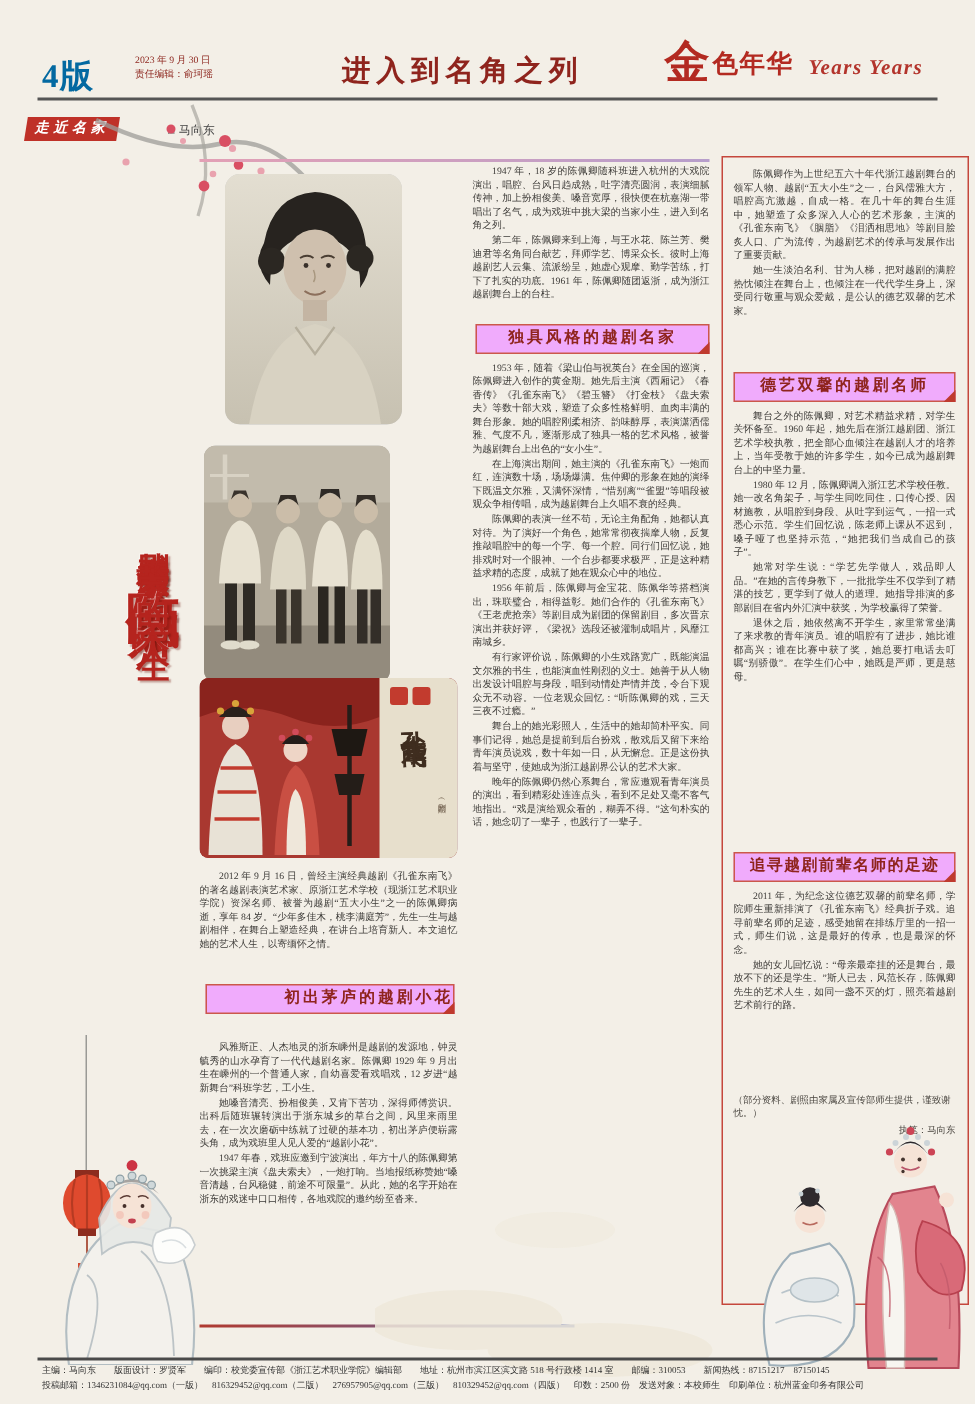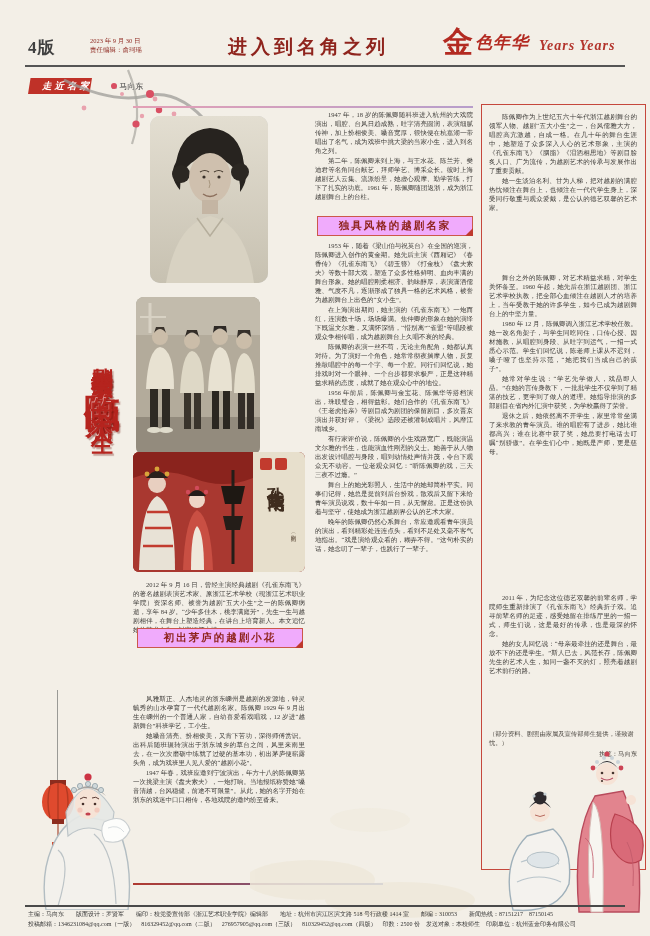--- a/index.html
+++ b/index.html
@@ -4,21 +4,21 @@
 <style>
   html,body{margin:0;padding:0;}
   #page{
     position:relative; width:650px; height:936px; overflow:hidden;
     background:#f3efe7;
     font-family:"Liberation Serif","DejaVu Serif",serif;
     color:#3b3b3b;
   }
   .abs{position:absolute;}
   
-  .page-no{font-size:17px;font-weight:bold;color:#404040;letter-spacing:1px;}
+  .page-no{font-size:22px;font-weight:bold;color:#0369a1;letter-spacing:1px;}
   .date-block{font-size:6.5px;line-height:9px;color:#8f2a22;}
   .masthead{font-size:19px;font-weight:bold;color:#8f241d;letter-spacing:4px;}
   .brand-big{font-size:30px;font-weight:bold;color:#b32a21;line-height:30px;}
   .brand-rest{font-size:17px;font-weight:bold;color:#b32a21;letter-spacing:1px;}
   .brand-en{font-size:14px;font-style:italic;font-weight:bold;color:#b3342c;letter-spacing:1px;}
   .rule{background:#555;}
   
   .badge{
     background:#bf3128;color:#fff;font-size:9.5px;font-weight:bold;font-style:italic;
     letter-spacing:3px;text-align:center;line-height:16px;
@@ -73,26 +73,26 @@
 <div id="page">
 
   <div class="abs page-no" style="left:28px;top:36px;">4版</div>
   <div class="abs date-block" style="left:90px;top:36px;">
     <div>2023 年 9 月 30 日</div>
     <div>责任编辑：俞珂瑶</div>
   </div>
   <div class="abs masthead" style="left:228px;top:34px;">进入到名角之列</div>
   <div class="abs" style="left:443px;top:27px;display:flex;align-items:flex-end;gap:2px;">
     <span class="brand-big">金</span>
-    <span class="brand-rest" style="padding-bottom:3px;font-style:italic;">色年华</span>
+    <span class="brand-rest" style="padding-bottom:3px;">色年华</span>
     <span class="brand-en" style="padding-bottom:3px;margin-left:8px;">Years Years</span>
   </div>
   <div class="abs rule" style="left:25px;top:65px;width:600px;height:2px;"></div>
 
-  <div class="abs badge" style="left:28px;top:78px;width:64px;height:16px;text-align:right;">走近名家</div>
+  <div class="abs badge" style="left:16px;top:78px;width:64px;height:16px;">走近名家</div>
   <div class="abs byline" style="left:112px;top:81px;">
     <span class="sq">□</span><span>马向东</span>
   </div>
 
   <svg class="abs" style="left:58px;top:66px;" width="160" height="110" viewBox="0 0 160 110">
     <path d="M6,14 Q55,38 88,30 T152,60" stroke="#9d9c98" stroke-width="3" fill="none" opacity="0.75"></path>
     <path d="M70,4 Q86,42 74,78" stroke="#a8a6a0" stroke-width="2.2" fill="none" opacity="0.7"></path>
     <g fill="#d94f63">
       <circle cx="92" cy="28" r="4"></circle>
         <circle cx="101" cy="44" r="3.2"></circle>
@@ -218,21 +218,21 @@
       <rect x="127" y="6" width="12" height="12" rx="2" fill="#c23b2e"></rect>
       <rect x="142" y="6" width="12" height="12" rx="2" fill="#c23b2e"></rect>
     </svg>
     <div class="opera-title" style="position:absolute;left:132px;top:22px;height:94px;">孔雀东南飞</div>
     <div class="opera-caption" style="position:absolute;left:158px;top:78px;height:40px;">（剧照）</div>
   </div>
 
   <div class="abs body-text" style="left:133px;top:580px;width:172px;height:84px;">
     <p>2012 年 9 月 16 日，曾经主演经典越剧《孔雀东南飞》的著名越剧表演艺术家、原浙江艺术学校（现浙江艺术职业学院）资深名师、被誉为越剧“五大小生”之一的陈佩卿病逝，享年 84 岁。“少年多佳木，桃李满庭芳”，先生一生与越剧相伴，在舞台上塑造经典，在讲台上培育新人。本文追忆她的艺术人生，以寄缅怀之情。</p>
   </div>
-  <div class="hbox" style="left:137px;top:628px;width:164px;">
+  <div class="hbox" style="left:137px;top:656px;width:164px;text-align:right;">
     <span>初出茅庐的越剧小花</span><span class="corner"></span>
   </div>
   <div class="abs body-text" style="left:133px;top:694px;width:172px;height:204px;">
     <p>风雅斯正、人杰地灵的浙东嵊州是越剧的发源地，钟灵毓秀的山水孕育了一代代越剧名家。陈佩卿 1929 年 9 月出生在嵊州的一个普通人家，自幼喜爱看戏唱戏，12 岁进“越新舞台”科班学艺，工小生。</p>
     <p>她嗓音清亮、扮相俊美，又肯下苦功，深得师傅赏识。出科后随班辗转演出于浙东城乡的草台之间，风里来雨里去，在一次次磨砺中练就了过硬的基本功，初出茅庐便崭露头角，成为戏班里人见人爱的“越剧小花”。</p>
     <p>1947 年春，戏班应邀到宁波演出，年方十八的陈佩卿第一次挑梁主演《盘夫索夫》，一炮打响。当地报纸称赞她“嗓音清越，台风稳健，前途不可限量”。从此，她的名字开始在浙东的戏迷中口口相传，各地戏院的邀约纷至沓来。</p>
   </div>
 
   <div class="abs body-text" style="left:315px;top:110px;width:158px;height:102px;">
     <p>1947 年，18 岁的陈佩卿随科班进入杭州的大戏院演出，唱腔、台风日趋成熟，吐字清亮圆润，表演细腻传神，加上扮相俊美、嗓音宽厚，很快便在杭嘉湖一带唱出了名气，成为戏班中挑大梁的当家小生，进入到名角之列。</p>
@@ -251,25 +251,31 @@
     <p>晚年的陈佩卿仍然心系舞台，常应邀观看青年演员的演出，看到精彩处连连点头，看到不足处又毫不客气地指出。“戏是演给观众看的，糊弄不得。”这句朴实的话，她念叨了一辈子，也践行了一辈子。</p>
   </div>
   <div class="abs" style="left:133px;top:883px;width:250px;height:1.5px;background:linear-gradient(90deg,#b03a30,#5b6bb0);"></div>
 
   <div class="abs redframe" style="left:481px;top:104px;width:163px;height:764px;"></div>
 
   <div class="abs body-text" style="left:489px;top:112px;width:148px;height:132px;">
     <p>陈佩卿作为上世纪五六十年代浙江越剧舞台的领军人物、越剧“五大小生”之一，台风儒雅大方，唱腔高亢激越，自成一格。在几十年的舞台生涯中，她塑造了众多深入人心的艺术形象，主演的《孔雀东南飞》《胭脂》《泪洒相思地》等剧目脍炙人口、广为流传，为越剧艺术的传承与发展作出了重要贡献。</p>
     <p>她一生淡泊名利、甘为人梯，把对越剧的满腔热忱倾注在舞台上，也倾注在一代代学生身上，深受同行敬重与观众爱戴，是公认的德艺双馨的艺术家。</p>
   </div>
+  <div class="hbox" style="left:489px;top:248px;width:146px;">
+    <span>德艺双馨的越剧名师</span><span class="corner"></span>
+  </div>
   <div class="abs body-text" style="left:489px;top:273px;width:148px;height:290px;">
     <p>舞台之外的陈佩卿，对艺术精益求精，对学生关怀备至。1960 年起，她先后在浙江越剧团、浙江艺术学校执教，把全部心血倾注在越剧人才的培养上，当年受教于她的许多学生，如今已成为越剧舞台上的中坚力量。</p>
     <p>1980 年 12 月，陈佩卿调入浙江艺术学校任教。她一改名角架子，与学生同吃同住，口传心授、因材施教，从唱腔到身段、从吐字到运气，一招一式悉心示范。学生们回忆说，陈老师上课从不迟到，嗓子哑了也坚持示范，“她把我们当成自己的孩子”。</p>
     <p>她常对学生说：“学艺先学做人，戏品即人品。”在她的言传身教下，一批批学生不仅学到了精湛的技艺，更学到了做人的道理。她指导排演的多部剧目在省内外汇演中获奖，为学校赢得了荣誉。</p>
     <p>退休之后，她依然离不开学生，家里常常坐满了来求教的青年演员。谁的唱腔有了进步，她比谁都高兴；谁在比赛中获了奖，她总要打电话去叮嘱“别骄傲”。在学生们心中，她既是严师，更是慈母。</p>
+  </div>
+  <div class="hbox" style="left:489px;top:568px;width:146px;letter-spacing:1px;">
+    <span>追寻越剧前辈名师的足迹</span><span class="corner"></span>
   </div>
   <div class="abs body-text" style="left:489px;top:593px;width:148px;height:134px;">
     <p>2011 年，为纪念这位德艺双馨的前辈名师，学院师生重新排演了《孔雀东南飞》经典折子戏。追寻前辈名师的足迹，感受她留在排练厅里的一招一式，师生们说，这是最好的传承，也是最深的怀念。</p>
     <p>她的女儿回忆说：“母亲最牵挂的还是舞台，最放不下的还是学生。”斯人已去，风范长存，陈佩卿先生的艺术人生，如同一盏不灭的灯，照亮着越剧艺术前行的路。</p>
   </div>
   <div class="abs credit" style="left:489px;top:729px;width:148px;">
     <span>（部分资料、剧照由家属及宣传部师生提供，谨致谢忱。）</span>
     <span class="right">执笔：马向东</span>
   </div>
 

